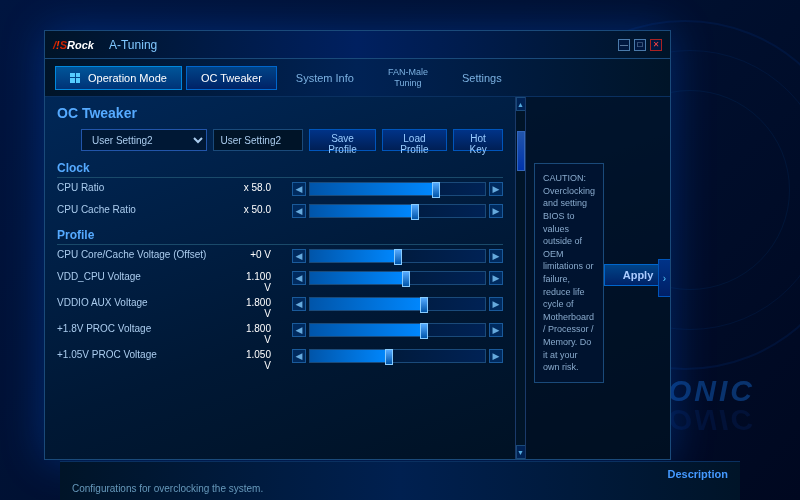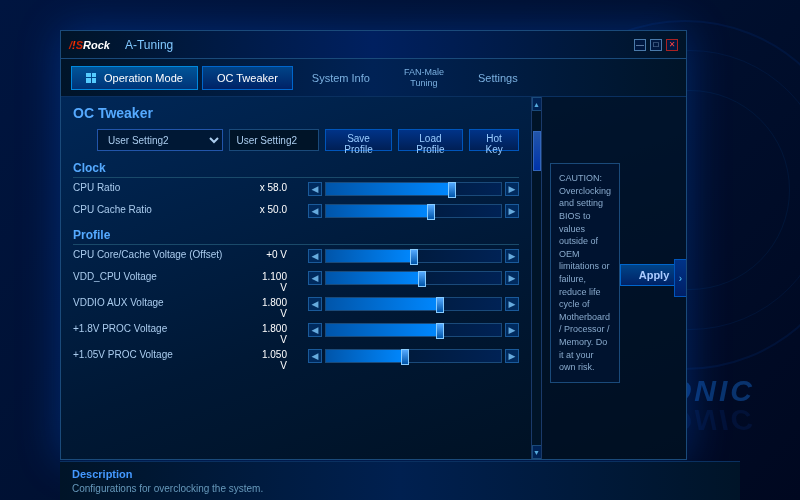--- a/index.html
+++ b/index.html
@@ -11,21 +11,21 @@
       font-size: 11px;
       color: #cce8ff;
       overflow: hidden;
     }
 
     .window {
       width: 627px;
       height: 430px;
       position: absolute;
       top: 30px;
-      left: 60px;
+      left: 44px;
       background: linear-gradient(160deg, #002a5e 0%, #001835 60%, #001020 100%);
       border: 1px solid #1a4a7a;
       box-shadow: 0 0 40px rgba(0,100,255,0.3);
       overflow: hidden;
     }
 
     
     .title-bar {
       background: linear-gradient(90deg, #001428 0%, #002060 50%, #001428 100%);
       height: 28px;
@@ -316,20 +316,21 @@
       width: 680px;
       background: linear-gradient(90deg, #001428, #002050, #001428);
       border-top: 1px solid #0a3060;
       padding: 6px 12px;
     }
     .description-title {
       color: #4499ff;
       font-size: 11px;
       font-weight: bold;
       margin-bottom: 3px;
+      text-align: right;
     }
     .description-text {
       color: #6699bb;
       font-size: 10px;
     }
 
     
     .checkbox-row {
       display: flex;
       align-items: center;

